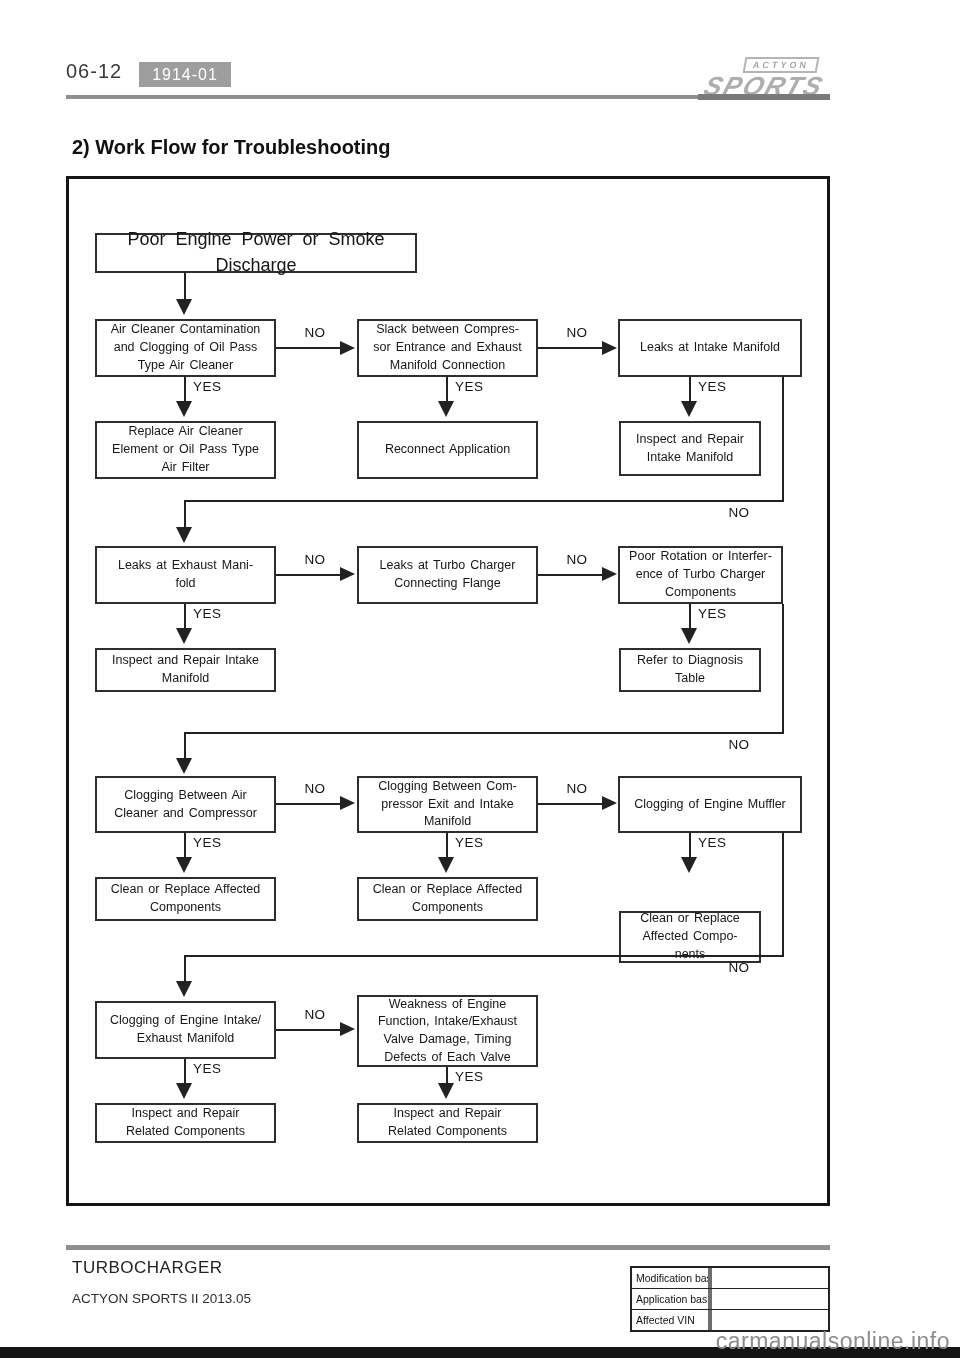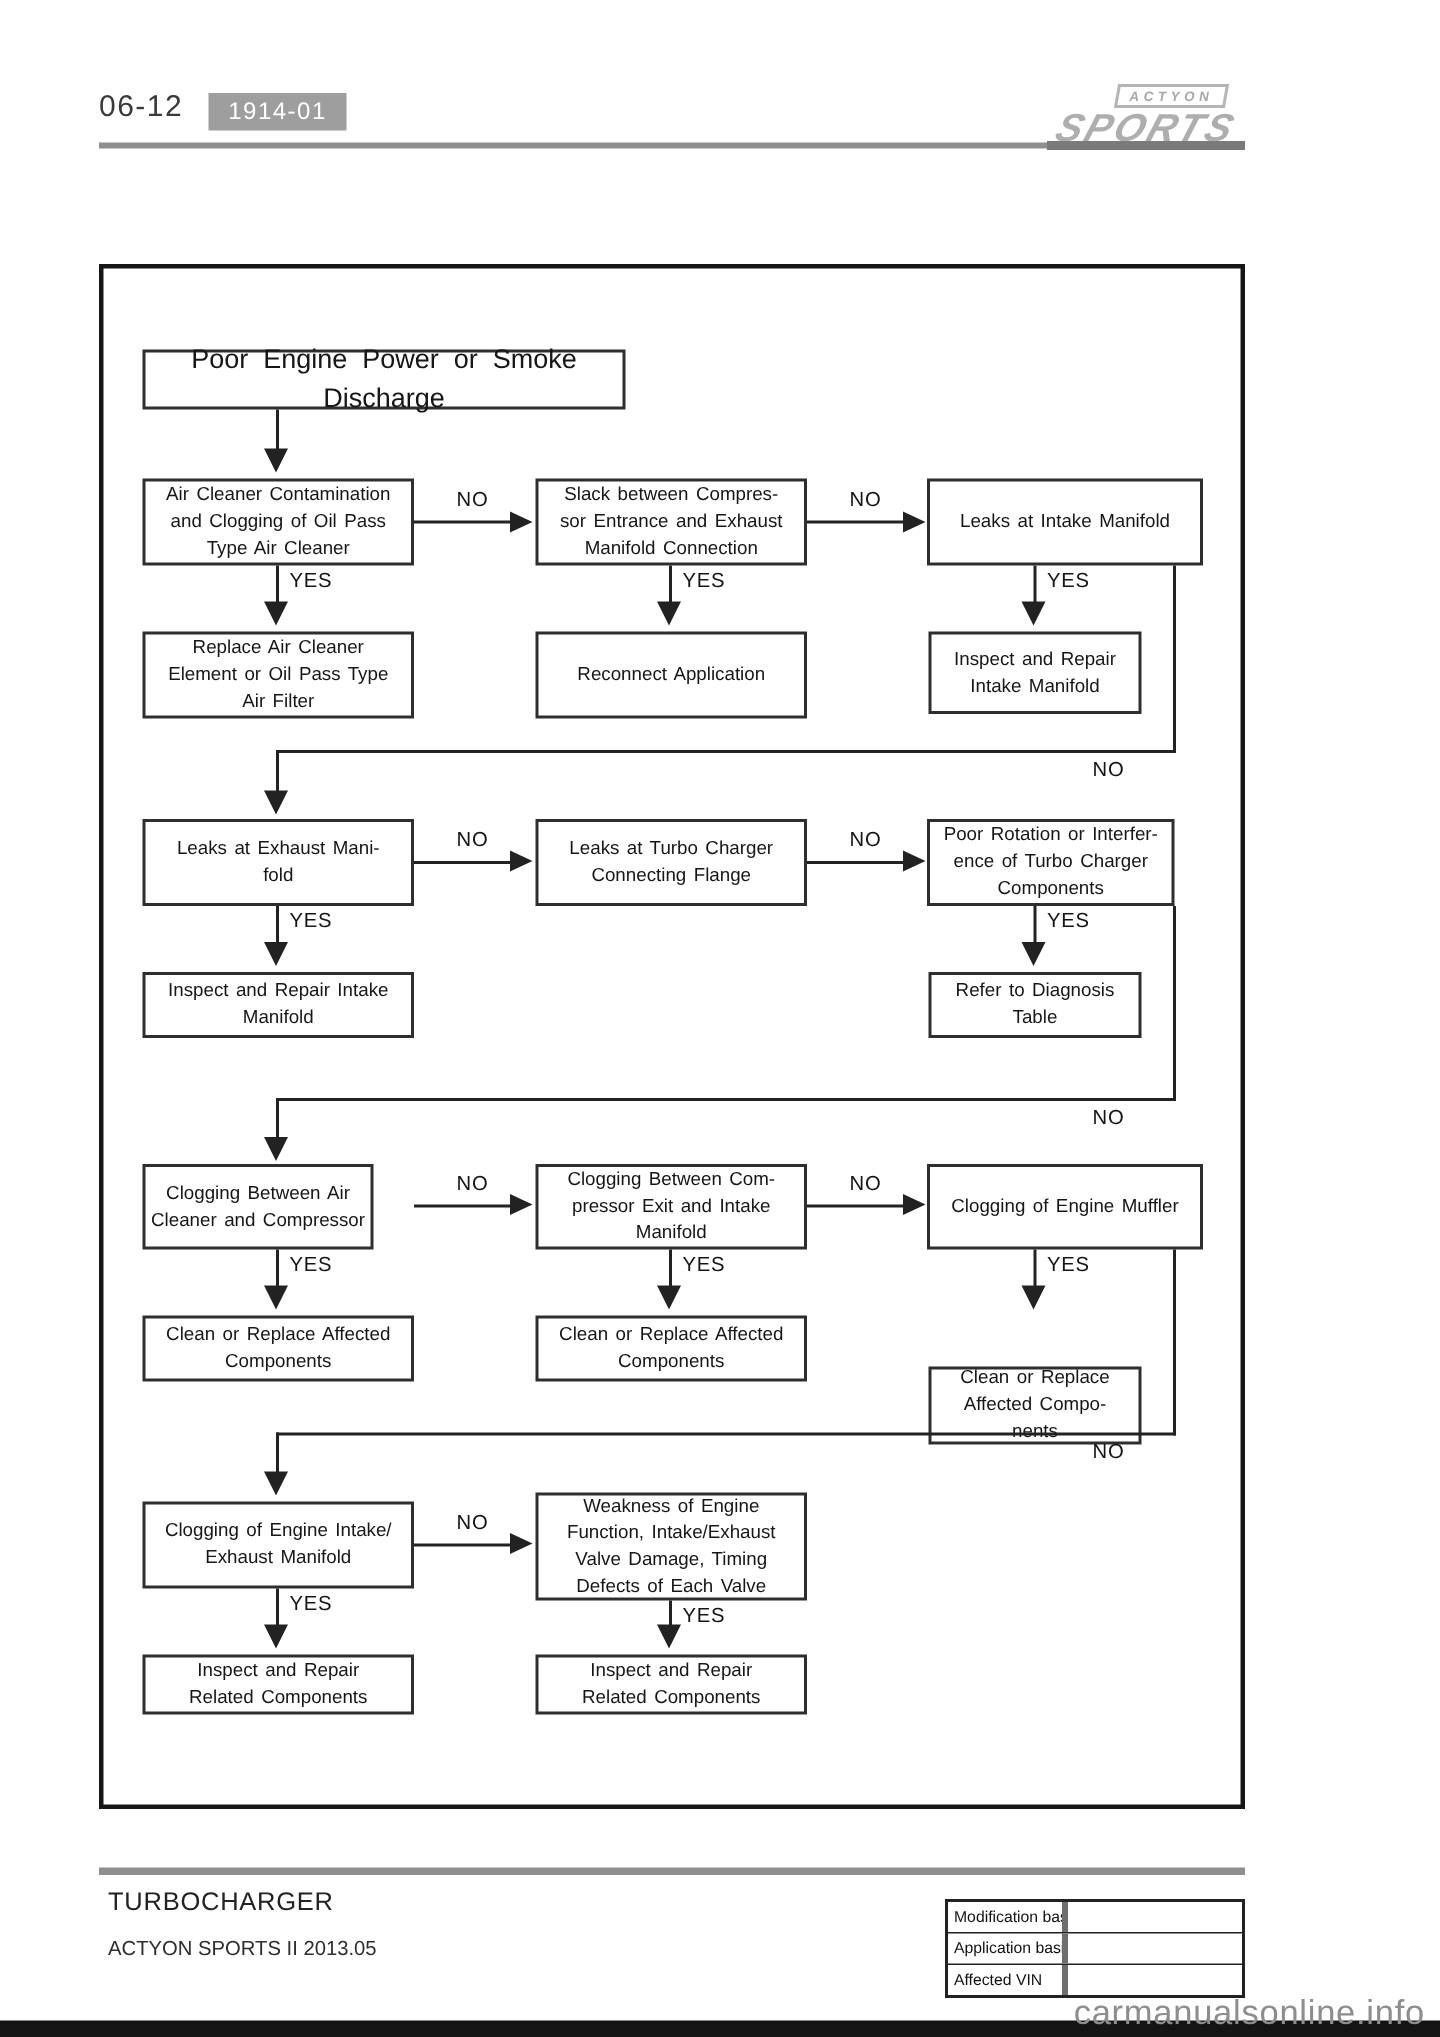--- a/index.html
+++ b/index.html
@@ -56,20 +56,21 @@
 
   <div class="abs pageNum">06-12</div>
   <div class="abs codeBadge">1914-01</div>
   <div class="abs hRule"></div>
   <div class="abs logo">
     <div><span class="logoTop">ACTYON</span></div>
     <div class="logoBottom">SPORTS</div>
   </div>
   <div class="abs logoRule"></div>
 
+  <div class="abs pageTitle">2) Work Flow for Troubleshooting</div>
 
   <div class="abs frame">
 
     <div class="box startBox" style="left:26px;top:54px;width:322px;height:40px;">Poor Engine Power or Smoke Discharge</div>
     <div class="vline" style="left:115px;top:94px;height:28px;"></div>
     <div class="ahd" style="left:107px;top:120px;"></div>
 
     <div class="box" style="left:26px;top:140px;width:181px;height:58px;">Air Cleaner Contamination
 and Clogging of Oil Pass
 Type Air Cleaner</div>
@@ -134,21 +135,21 @@
 Manifold</div>
     <div class="box" style="left:550px;top:469px;width:142px;height:44px;">Refer to Diagnosis
 Table</div>
 
     <div class="vline" style="left:713px;top:425px;height:130px;"></div>
     <div class="hline" style="left:115px;top:553px;width:600px;"></div>
     <div class="lbl lblC" style="left:640px;top:558px;">NO</div>
     <div class="vline" style="left:115px;top:553px;height:28px;"></div>
     <div class="ahd" style="left:107px;top:579px;"></div>
 
-    <div class="box" style="left:26px;top:597px;width:154px;height:57px;">Clogging Between Air
+    <div class="box" style="left:26px;top:597px;width:181px;height:57px;">Clogging Between Air
 Cleaner and Compressor</div>
     <div class="box" style="left:288px;top:597px;width:181px;height:57px;">Clogging Between Com-
 pressor Exit and Intake
 Manifold</div>
     <div class="box" style="left:549px;top:597px;width:184px;height:57px;">Clogging of Engine Muffler</div>
 
     <div class="lbl lblC" style="left:216px;top:602px;">NO</div>
     <div class="hline" style="left:207px;top:624px;width:64px;"></div>
     <div class="ahr" style="left:271px;top:617px;"></div>
     <div class="lbl lblC" style="left:478px;top:602px;">NO</div>

